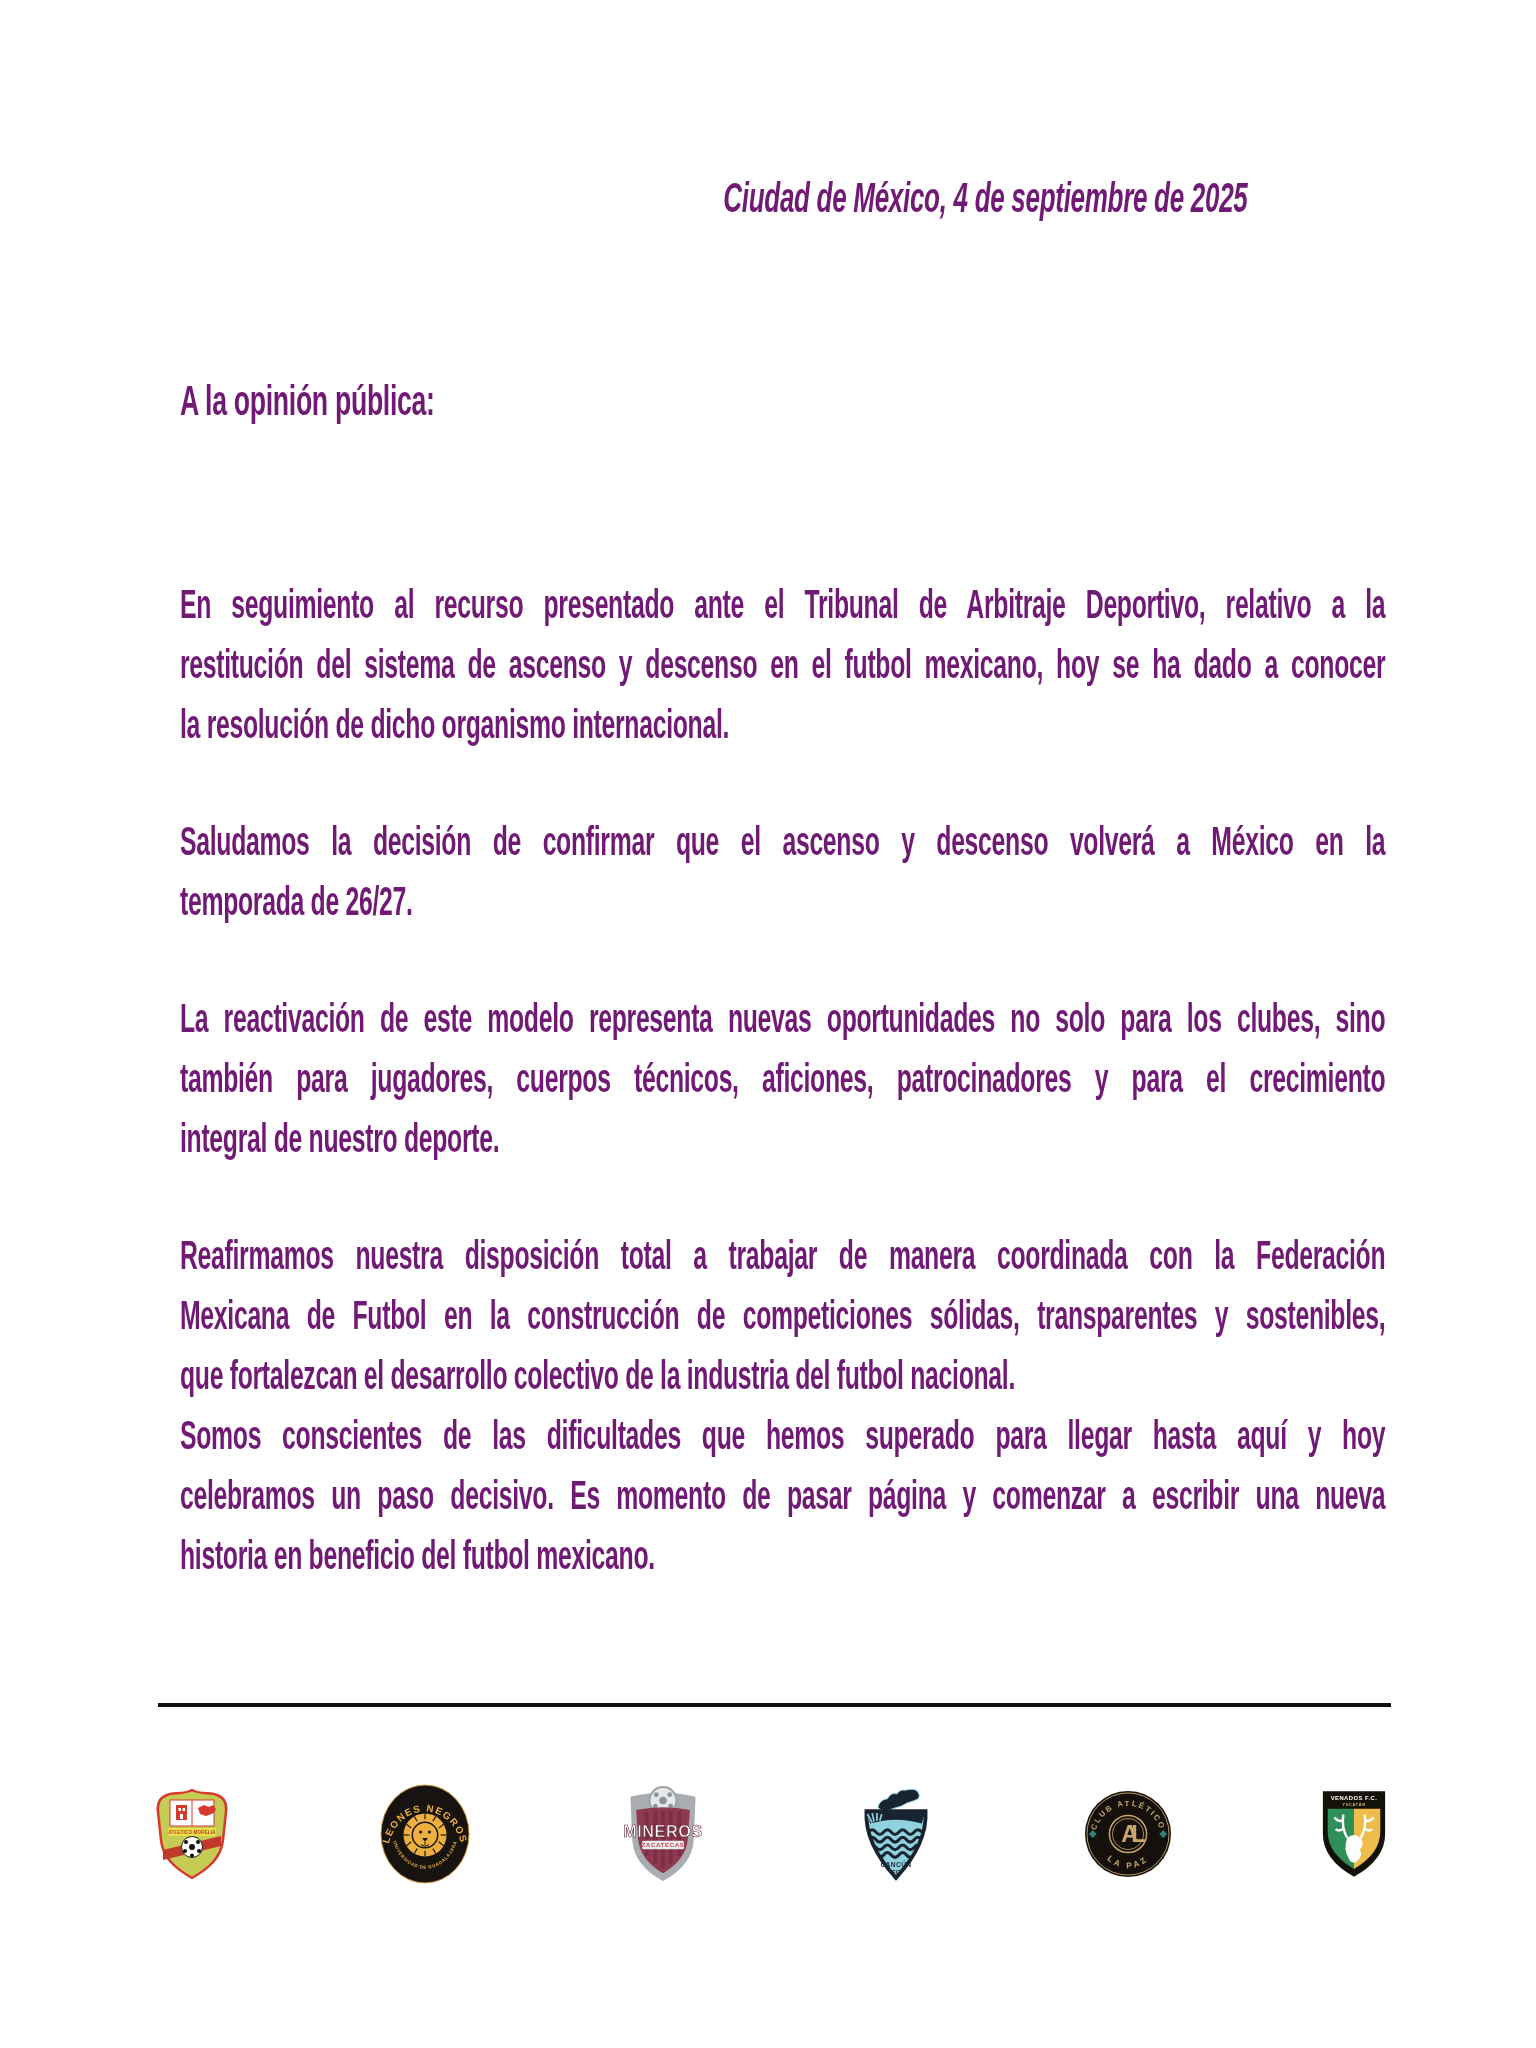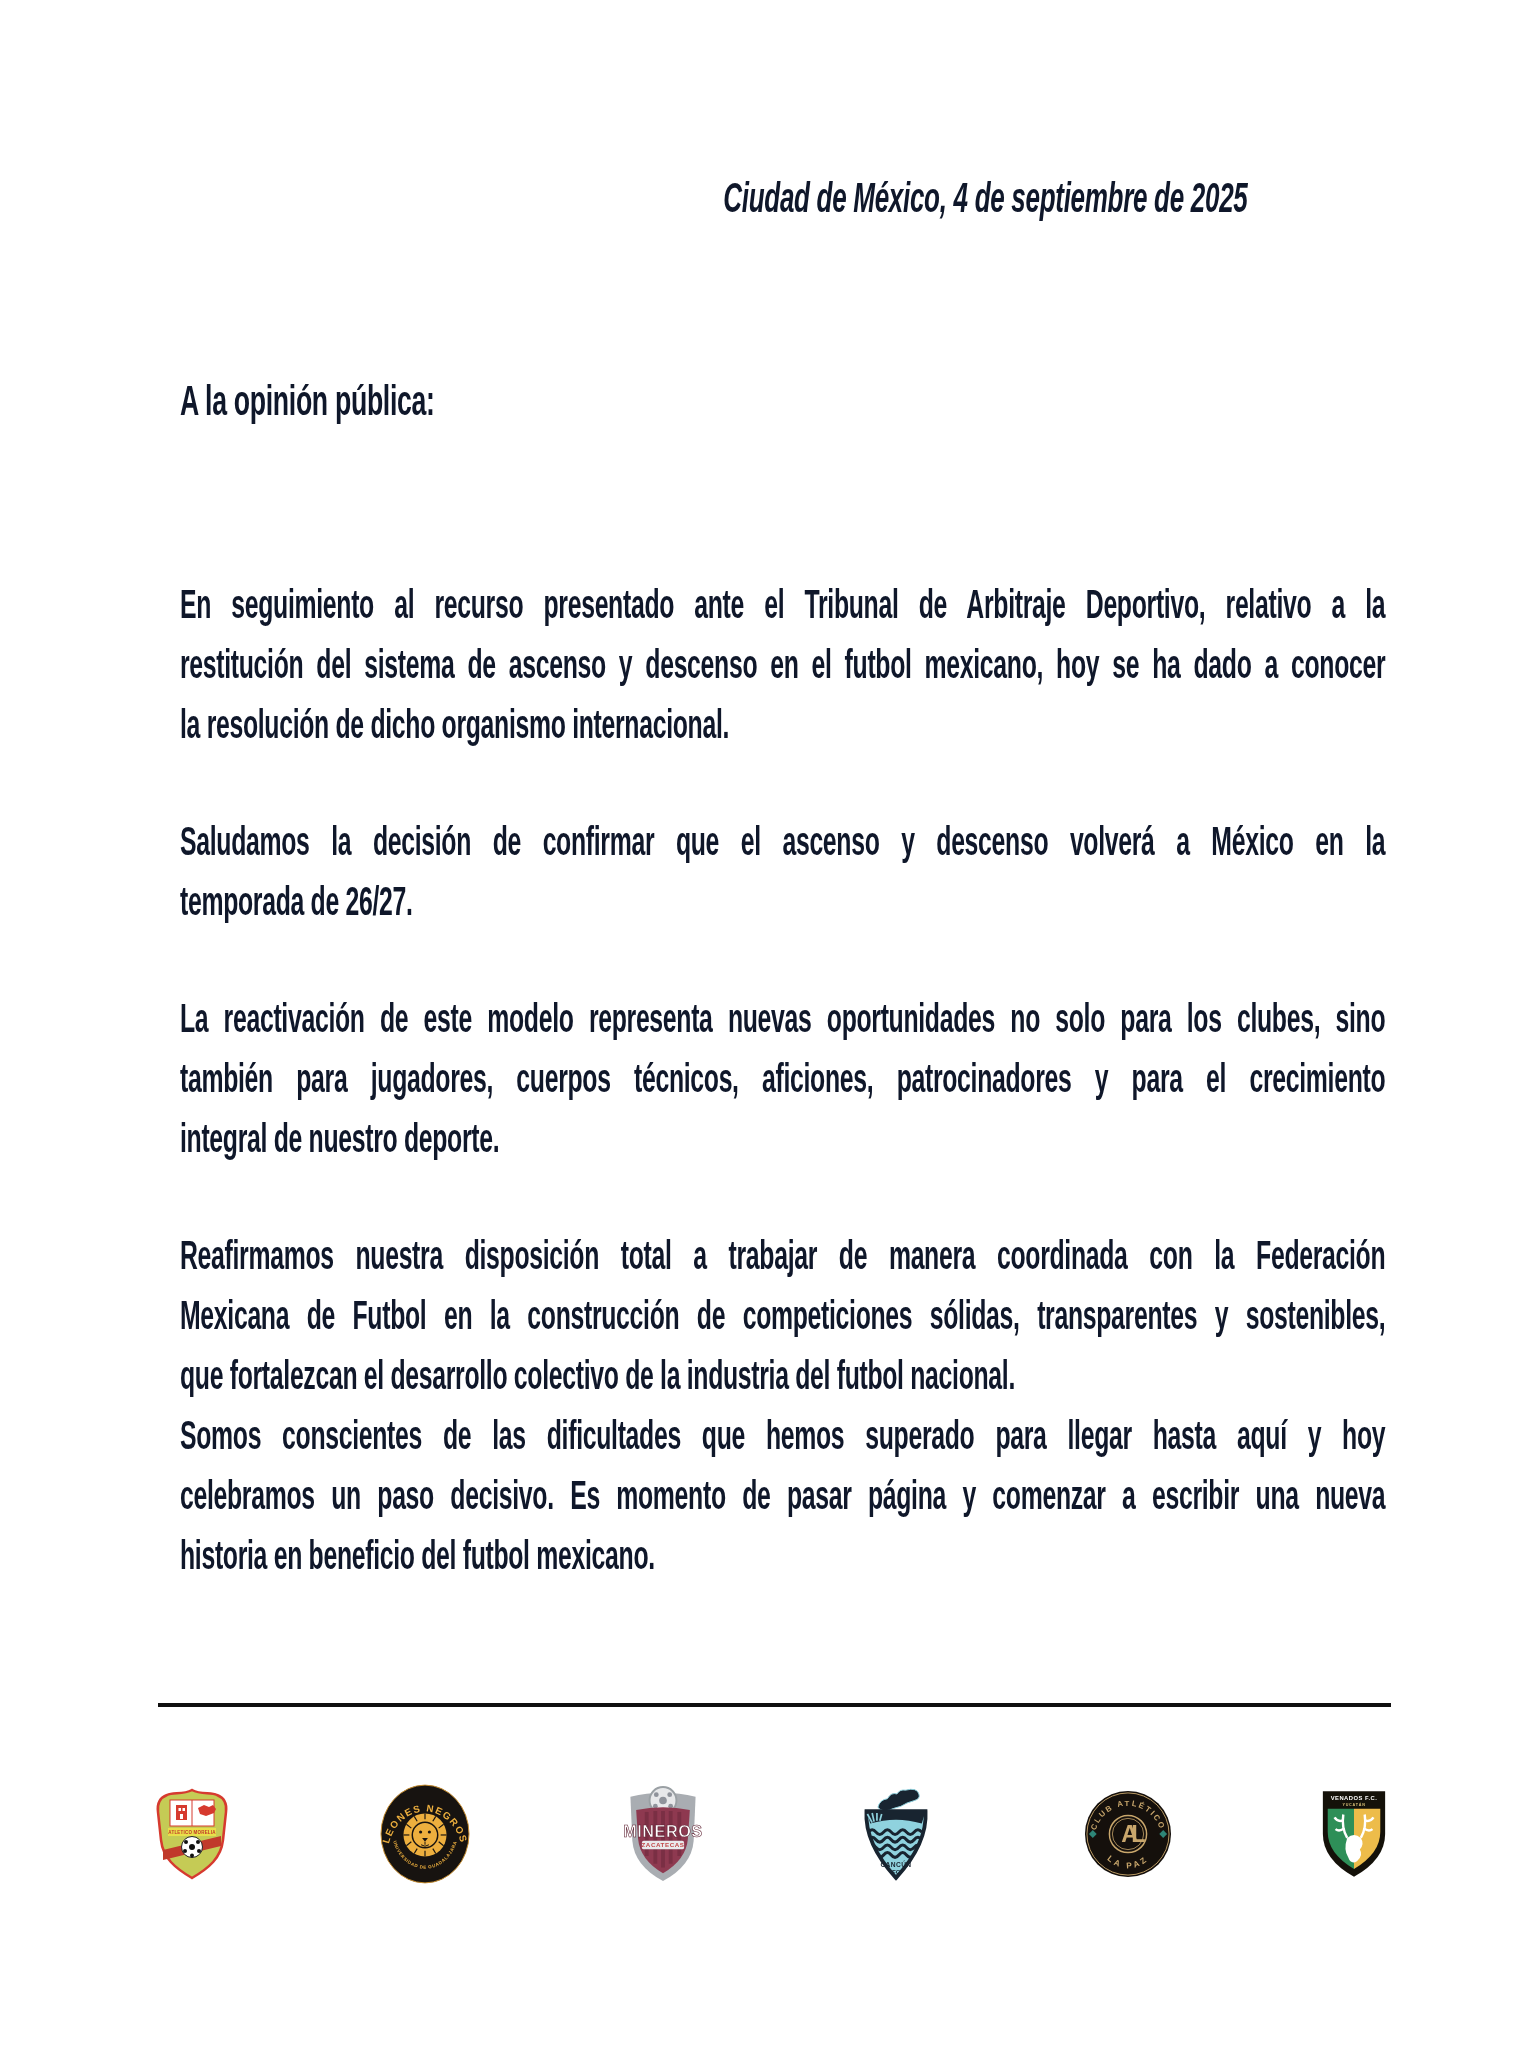--- a/index.html
+++ b/index.html
@@ -1,21 +1,21 @@
 <!DOCTYPE html>
 <html><head>
 <meta charset="utf-8">
 <style>
   html,body{margin:0;padding:0;background:#ffffff;}
   .page{
     position:relative;
     width:1413px;height:2048px;
     background:#ffffff;
     font-family:"Liberation Sans", sans-serif;
-    color:#0f172a;
+    color:#701a75;
     overflow:hidden;
   }
   
   .date-line{
     position:absolute;top:174px;right:166px;
     font-size:42px;font-weight:700;font-style:italic;
     white-space:nowrap;
     transform:scaleX(0.62);transform-origin:100% 0;
     letter-spacing:-0.5px;
   }

